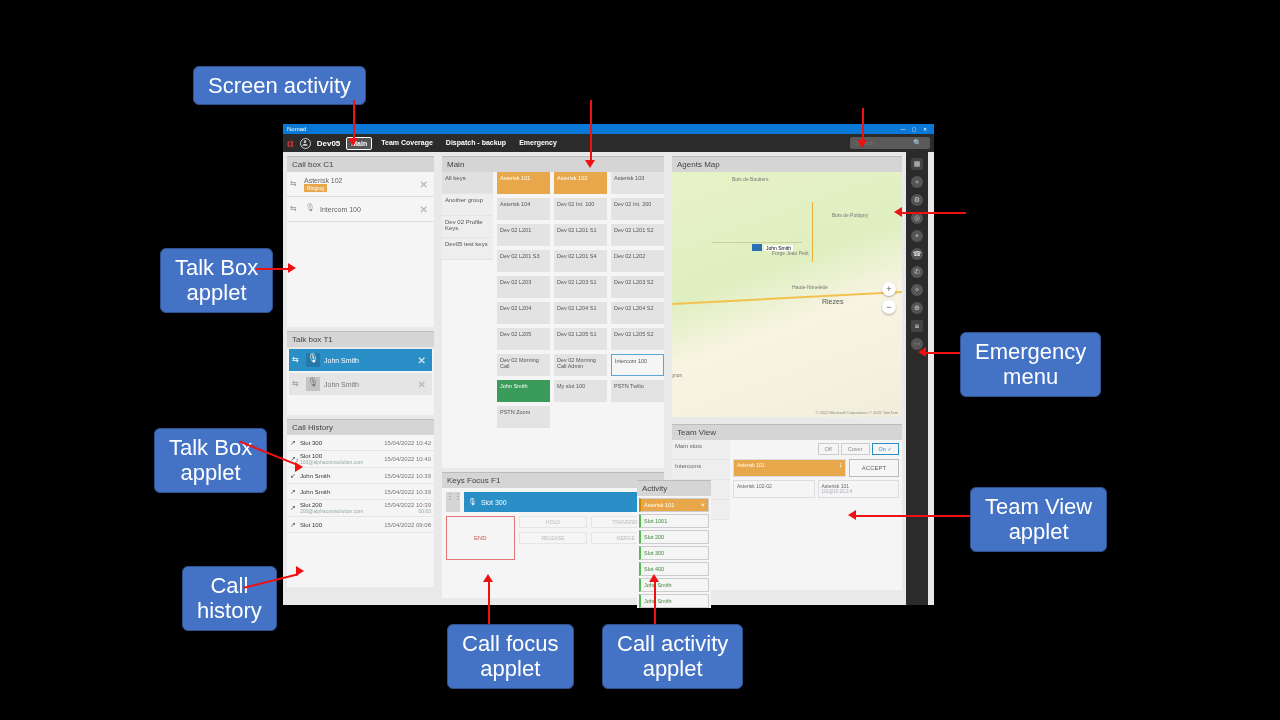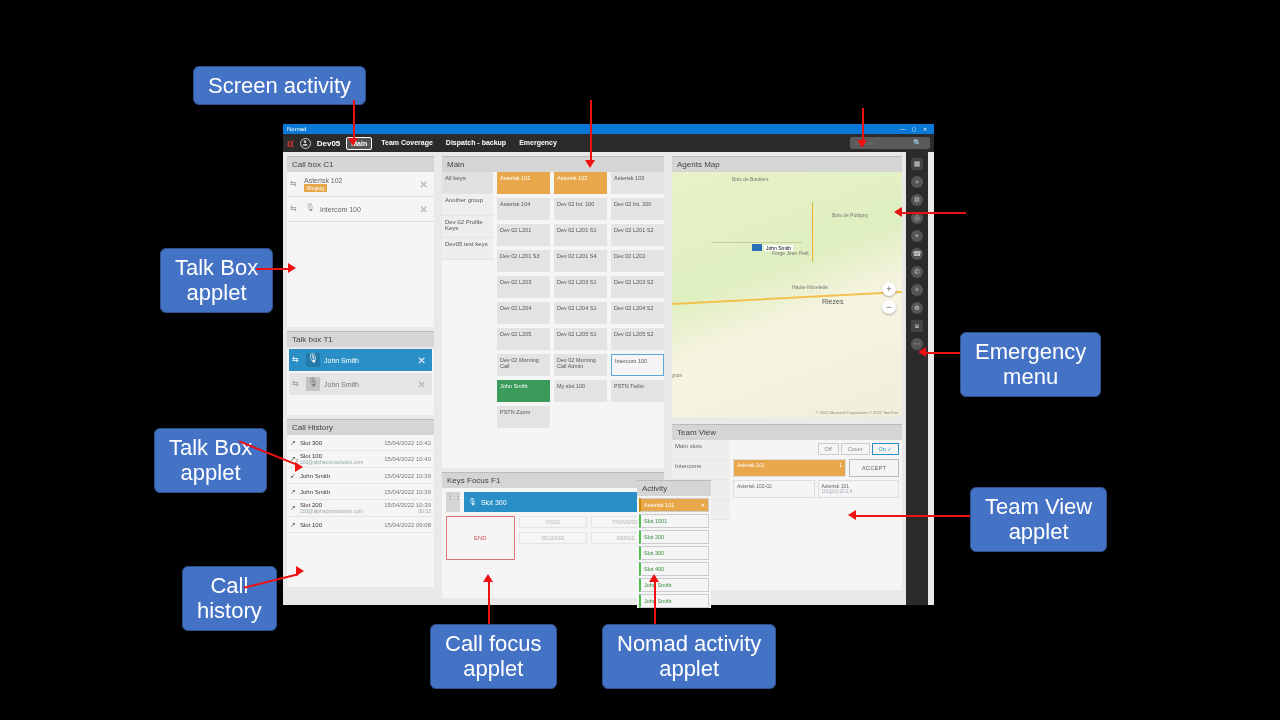--- a/index.html
+++ b/index.html
@@ -398,23 +398,23 @@
   <div class="callout" style="left:160px; top:248px; white-space:pre-line;">Talk Box
 applet</div>
   <div class="callout" style="left:154px; top:428px; white-space:pre-line;">Talk Box
 applet</div>
   <div class="callout" style="left:960px; top:332px; white-space:pre-line;">Emergency
 menu</div>
   <div class="callout" style="left:182px; top:566px; white-space:pre-line;">Call
 history</div>
   <div class="callout" style="left:970px; top:487px; white-space:pre-line;">Team View
 applet</div>
-  <div class="callout" style="left:430px; top:624px; white-space:pre-line;text-align:center;">Call focus
+  <div class="callout" style="left:447px; top:624px; white-space:pre-line;text-align:center;">Call focus
 applet</div>
-  <div class="callout" style="left:602px; top:624px; white-space:pre-line;">Nomad activity
+  <div class="callout" style="left:602px; top:624px; white-space:pre-line;">Call activity
 applet</div>
 
   <div class="arrow-seg" style="left:353px; top:100px; width:2px; height:40px;"></div>
   <div class="arrow-head" style="left:348px; top:138px; border-left:5px solid transparent;border-right:5px solid transparent;border-top:8px solid #e11;"></div>
   <div class="arrow-seg" style="left:590px; top:100px; width:2px; height:62px;"></div>
   <div class="arrow-head" style="left:585px; top:160px; border-left:5px solid transparent;border-right:5px solid transparent;border-top:8px solid #e11;"></div>
   <div class="arrow-seg" style="left:862px; top:108px; width:2px; height:34px;"></div>
   <div class="arrow-head" style="left:857px; top:140px; border-left:5px solid transparent;border-right:5px solid transparent;border-top:8px solid #e11;"></div>
   <div class="arrow-seg" style="left:256px; top:268px; width:34px; height:2px;"></div>
   <div class="arrow-head" style="left:288px; top:263px; border-top:5px solid transparent;border-bottom:5px solid transparent;border-left:8px solid #e11;"></div>

